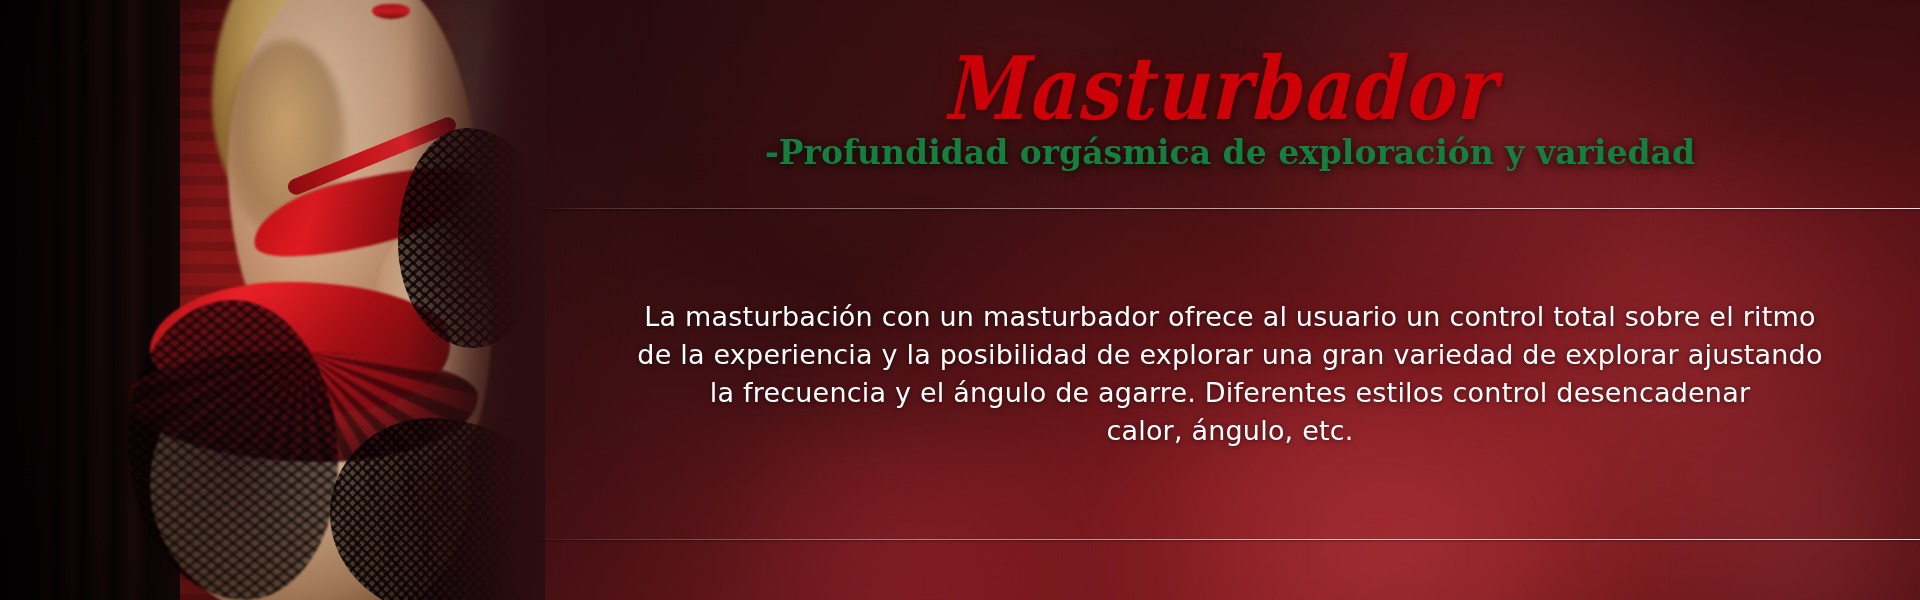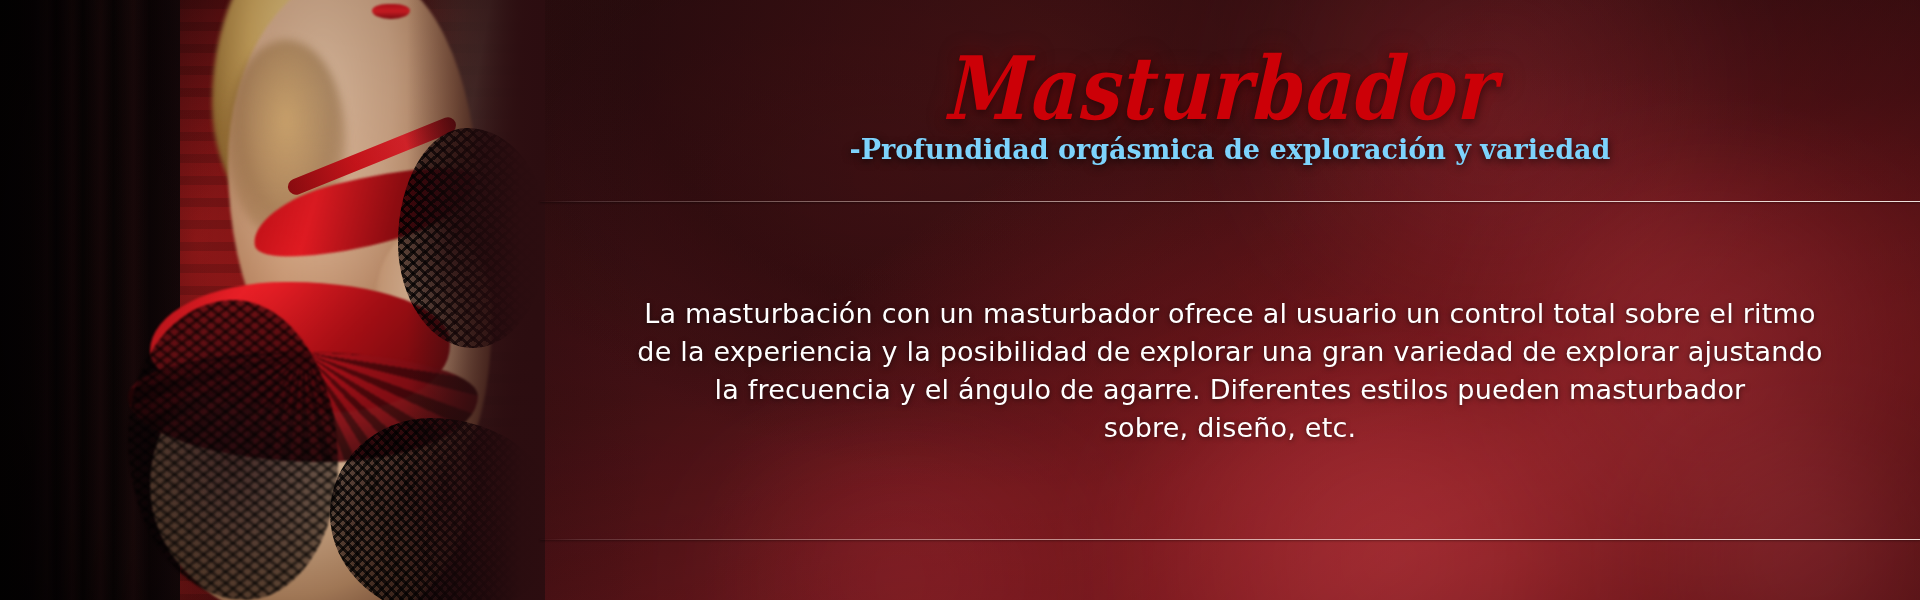--- a/index.html
+++ b/index.html
@@ -252,23 +252,23 @@
     text-shadow: 0 2px 10px rgba(0,0,0,0.55), 0 0 22px rgba(180,0,10,0.35);
     transform: scaleY(1.18) skewX(-4deg);
     transform-origin: center top;
   }
 
   .subtitle {
     margin: 0;
     padding-top: 22px;
     font-family: "DejaVu Serif", "Liberation Serif", serif;
     font-weight: 700;
-    font-size: 27px;
+    font-size: 33px;
     line-height: 1.15;
-    color: #7dd3fc;
+    color: #15803d;
     text-shadow: 0 2px 8px rgba(0,0,0,0.75);
   }
 
   .rule {
     width: 1380px;
     height: 1px;
     background: linear-gradient(to right,
         rgba(255,255,255,0.0) 0%,
         rgba(255,255,255,0.12) 3%,
         rgba(255,235,225,0.42) 22%,
@@ -342,22 +342,22 @@
     <h1 class="title">Masturbador</h1>
 
     <h2 class="subtitle">-Profundidad orgásmica de exploración y variedad</h2>
 
     <div class="rule rule-top"></div>
 
     <div class="body-wrap">
       <p class="paragraph">
         <span class="pline">La masturbación con un masturbador ofrece al usuario un control total sobre el ritmo</span>
         <span class="pline">de la experiencia y la posibilidad de explorar una gran variedad de explorar ajustando</span>
-        <span class="pline">la frecuencia y el ángulo de agarre. Diferentes estilos pueden masturbador</span>
-        <span class="pline">sobre, diseño, etc.</span>
+        <span class="pline">la frecuencia y el ángulo de agarre. Diferentes estilos control desencadenar</span>
+        <span class="pline">calor, ángulo, etc.</span>
       </p>
     </div>
 
     <div class="rule rule-bottom"></div>
     <div class="spacer-bottom"></div>
 
   </div>
 </div>
 
 </body></html>

